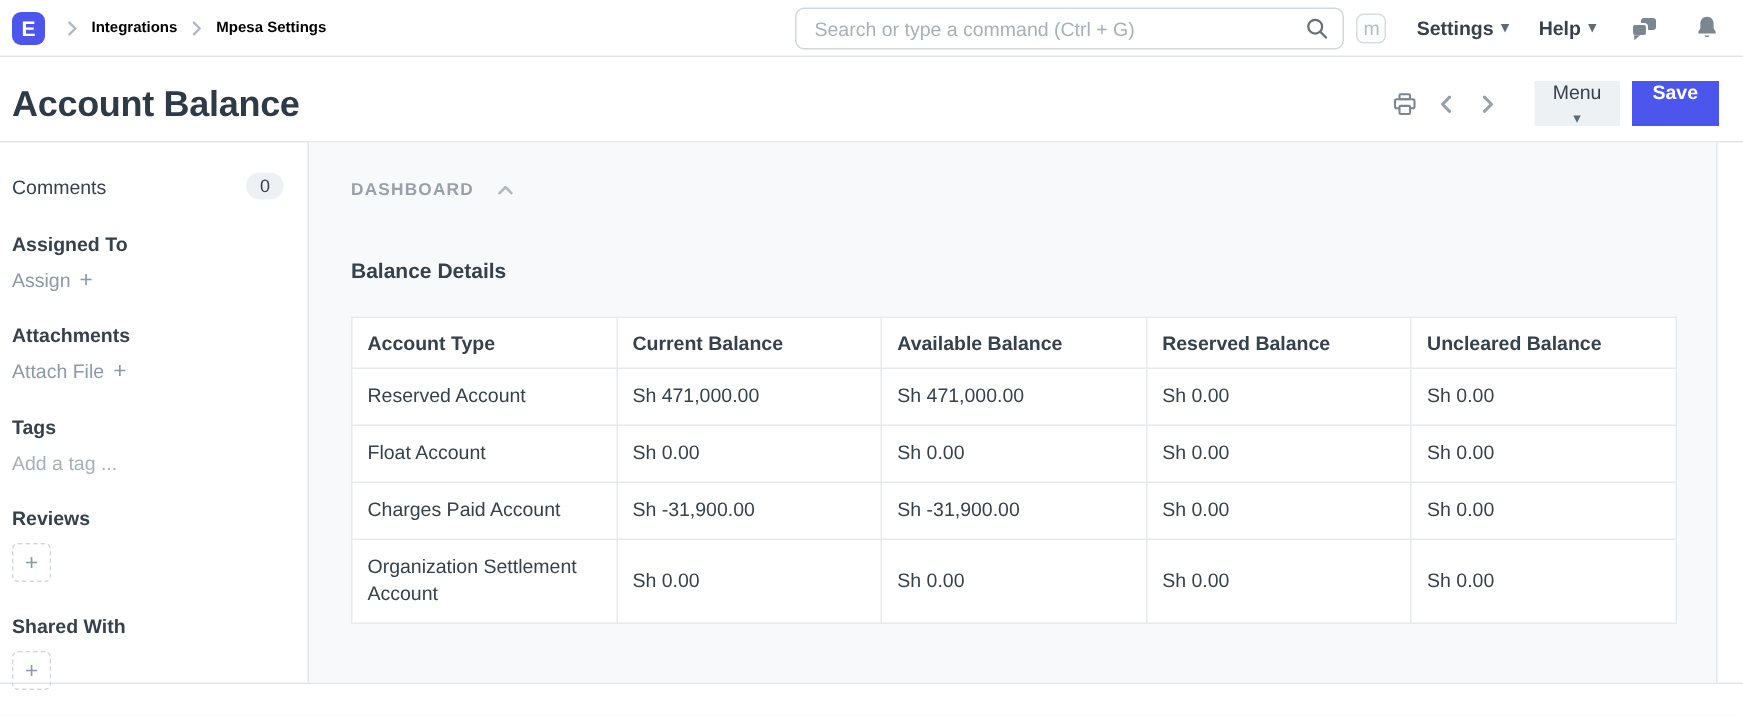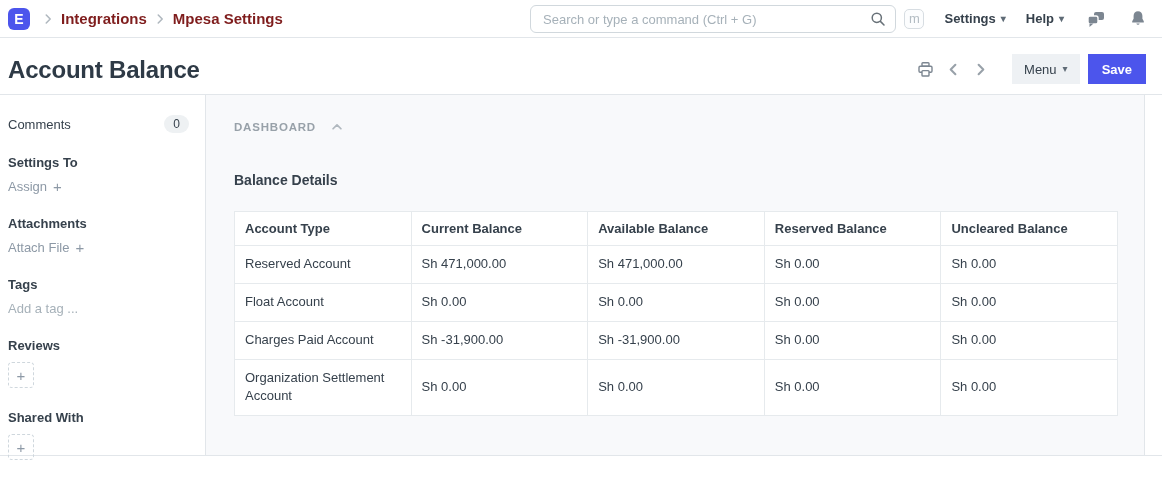--- a/index.html
+++ b/index.html
@@ -9,37 +9,37 @@
     width:1162px; height:477px; overflow:hidden;
     background:#fff; color:var(--text);
     font-family:"Liberation Sans", sans-serif; font-size:13px;
   }
   svg { display:block; }
 
   
   .navbar { position:relative; height:38px; display:flex; align-items:center; padding:0 14px 0 8px; border-bottom:1px solid var(--line); background:#fff; }
   .logo { width:22px; height:22px; border-radius:6px; background:var(--accent); color:#fff; font-weight:700; font-size:14px; display:flex; align-items:center; justify-content:center; }
   .crumbs { display:flex; align-items:center; margin-left:8px; }
-  .crumb { font-size:15px; font-weight:600; color:#7f1d1d; margin:16px 3px; cursor:pointer; }
+  .crumb { font-size:10px; font-weight:600; color:#000000; margin:16px 3px; cursor:pointer; }
   .crumb-chev { margin:0 3px; }
   .search-wrap { position:absolute; left:530px; top:5px; width:366px; height:28px; }
   .search-input { width:100%; height:100%; border:1px solid #d1d8dd; border-radius:6px; padding:0 32px 0 12px; font-family:inherit; font-size:13px; color:var(--text); background:#fff; outline:none; }
   .search-input::placeholder { color:var(--faint); }
   .search-icon { position:absolute; right:10px; top:6px; }
   .nav-right { margin-left:auto; display:flex; align-items:center; gap:20px; }
   .avatar { width:20px; height:20px; border:1px solid #d7dde2; border-radius:5px; background:#fcfdfe; color:#b3bcc3; font-size:13px; line-height:18px; text-align:center; }
   .nav-item { display:flex; align-items:center; gap:5px; font-weight:600; color:var(--text); cursor:pointer; }
   .caret { font-size:10px; color:#5f6b76; line-height:1; }
 
   
   .page-head { display:flex; align-items:flex-end; padding:16px 16px 10px 8px; }
   .page-title { font-size:24px; font-weight:700; color:#2e3a46; letter-spacing:-0.2px; }
   .head-actions { margin-left:auto; display:flex; align-items:center; gap:8px; }
   .icon-btn { padding:2px; cursor:pointer; display:flex; align-items:center; }
-  .btn { height:30px; border:none; border-radius:0; font-family:inherit; font-size:13px; display:inline-flex; align-items:center; gap:6px; padding:0 12px; cursor:pointer; }
+  .btn { height:30px; border:none; border-radius:0; font-family:inherit; font-size:13px; display:inline-flex; align-items:center; gap:6px; padding:0 12px; cursor:pointer;flex-direction:column; }
   .btn-default { background:#eef1f4; color:var(--text); font-weight:500; margin-left:14px; }
   .btn-primary { background:var(--accent); color:#fff; font-weight:600; padding:0 14px; }
 
   
   .content { display:flex; border-top:1px solid var(--line); border-bottom:1px solid var(--line); height:362px; background:#fff; }
 
   .form-sidebar { width:205px; flex:0 0 205px; padding:20px 16px 0 8px; }
   .sb-row-top { display:flex; align-items:center; justify-content:space-between; }
   .sb-plain { font-size:13px; color:var(--text); cursor:pointer; }
   .badge { background:#eef1f3; color:var(--text); border-radius:10px; padding:2px 9px; font-size:12px; }
@@ -153,21 +153,21 @@
 
 <div class="content">
 
   <div class="form-sidebar">
     <div class="sb-row-top">
       <span class="sb-plain">Comments</span>
       <span class="badge">0</span>
     </div>
 
     <div class="sb-section">
-      <div class="sb-title">Settings To</div>
+      <div class="sb-title">Assigned To</div>
       <span class="sb-action">
         <span>Assign</span>
         <span class="plus">+</span>
       </span>
     </div>
 
     <div class="sb-section">
       <div class="sb-title">Attachments</div>
       <span class="sb-action">
         <span>Attach File</span>

